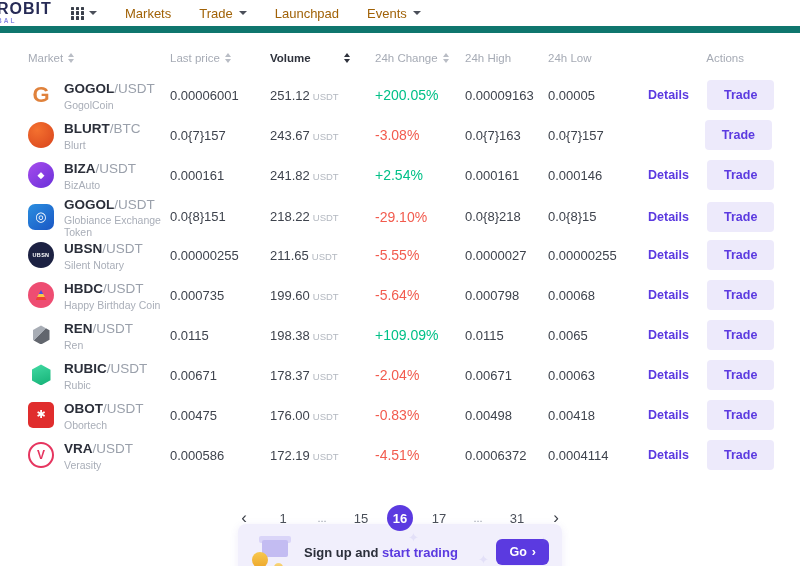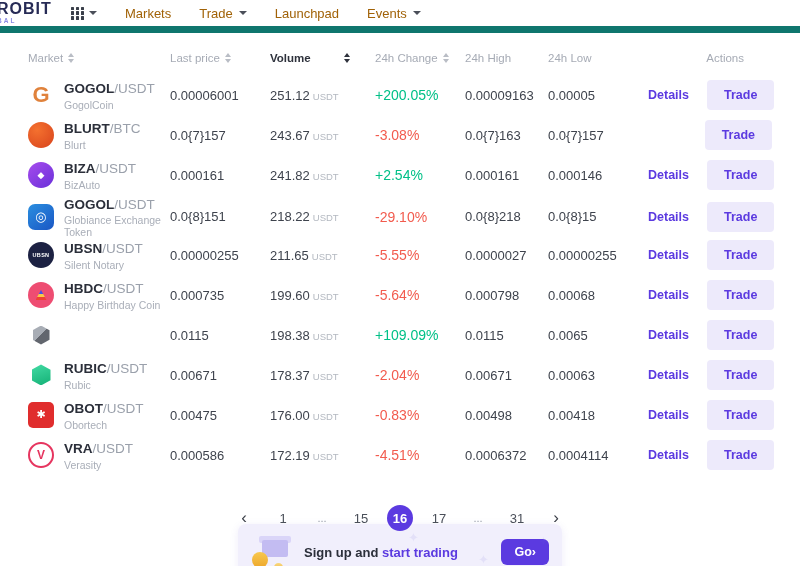--- a/index.html
+++ b/index.html
@@ -86,21 +86,21 @@
   .gift { width:46px; height:40px; position:relative; margin-left:12px; flex:none; }
   .gift .coin1 { position:absolute; left:2px; bottom:4px; width:16px; height:16px; border-radius:50%;
     background:linear-gradient(#f8c84e,#eda72c); }
   .gift .coin2 { position:absolute; left:24px; bottom:0; width:9px; height:9px; border-radius:50%;
     background:linear-gradient(#f8d87e,#f0b23c); }
   .gift .box { position:absolute; left:12px; top:8px; width:26px; height:17px; background:#c3bcf2; border-radius:2px; }
   .gift .lid { position:absolute; left:9px; top:4px; width:32px; height:7px; background:#dad5f8; border-radius:2px; }
   .banner-text { font-size:13px; font-weight:bold; color:#2b2f3a; margin-left:8px; }
   .banner-text .accent { color:var(--accent); }
   .btn-go { margin-left:auto; margin-right:13px; background:var(--accent); color:#fff; border:none; border-radius:6px;
-    padding:6px 13px; font-size:12.5px; font-weight:bold; font-family:inherit; cursor:pointer; display:flex; align-items:center; }
+    padding:6px 13px; font-size:12.5px; font-weight:bold; font-family:inherit; cursor:pointer; display:flex; align-items:center; gap:5px; }
 </style>
 </head>
 <body>
 
 <header>
   <div class="logo">
     <div class="l1">ROBIT</div>
     <div class="l2">BAL</div>
   </div>
   <div class="apps">
@@ -286,20 +286,24 @@
     <div class="num">0.00068</div>
     <div class="actions">
       <span class="details">Details</span>
       <button class="btn-trade">Trade</button>
     </div>
   </div>
 
   <div class="grid-row row">
     <div class="market">
       <span class="ci ci-ren"></span>
+      <span class="pair">
+        <span><span class="base">REN</span><span class="quote">/USDT</span></span>
+        <div class="sub">Ren</div>
+      </span>
     </div>
     <div class="num">0.0115</div>
     <div class="num"><span>198.38</span><span class="unit">USDT</span></div>
     <div class="chg pos">+109.09%</div>
     <div class="num">0.0115</div>
     <div class="num">0.0065</div>
     <div class="actions">
       <span class="details">Details</span>
       <button class="btn-trade">Trade</button>
     </div>

